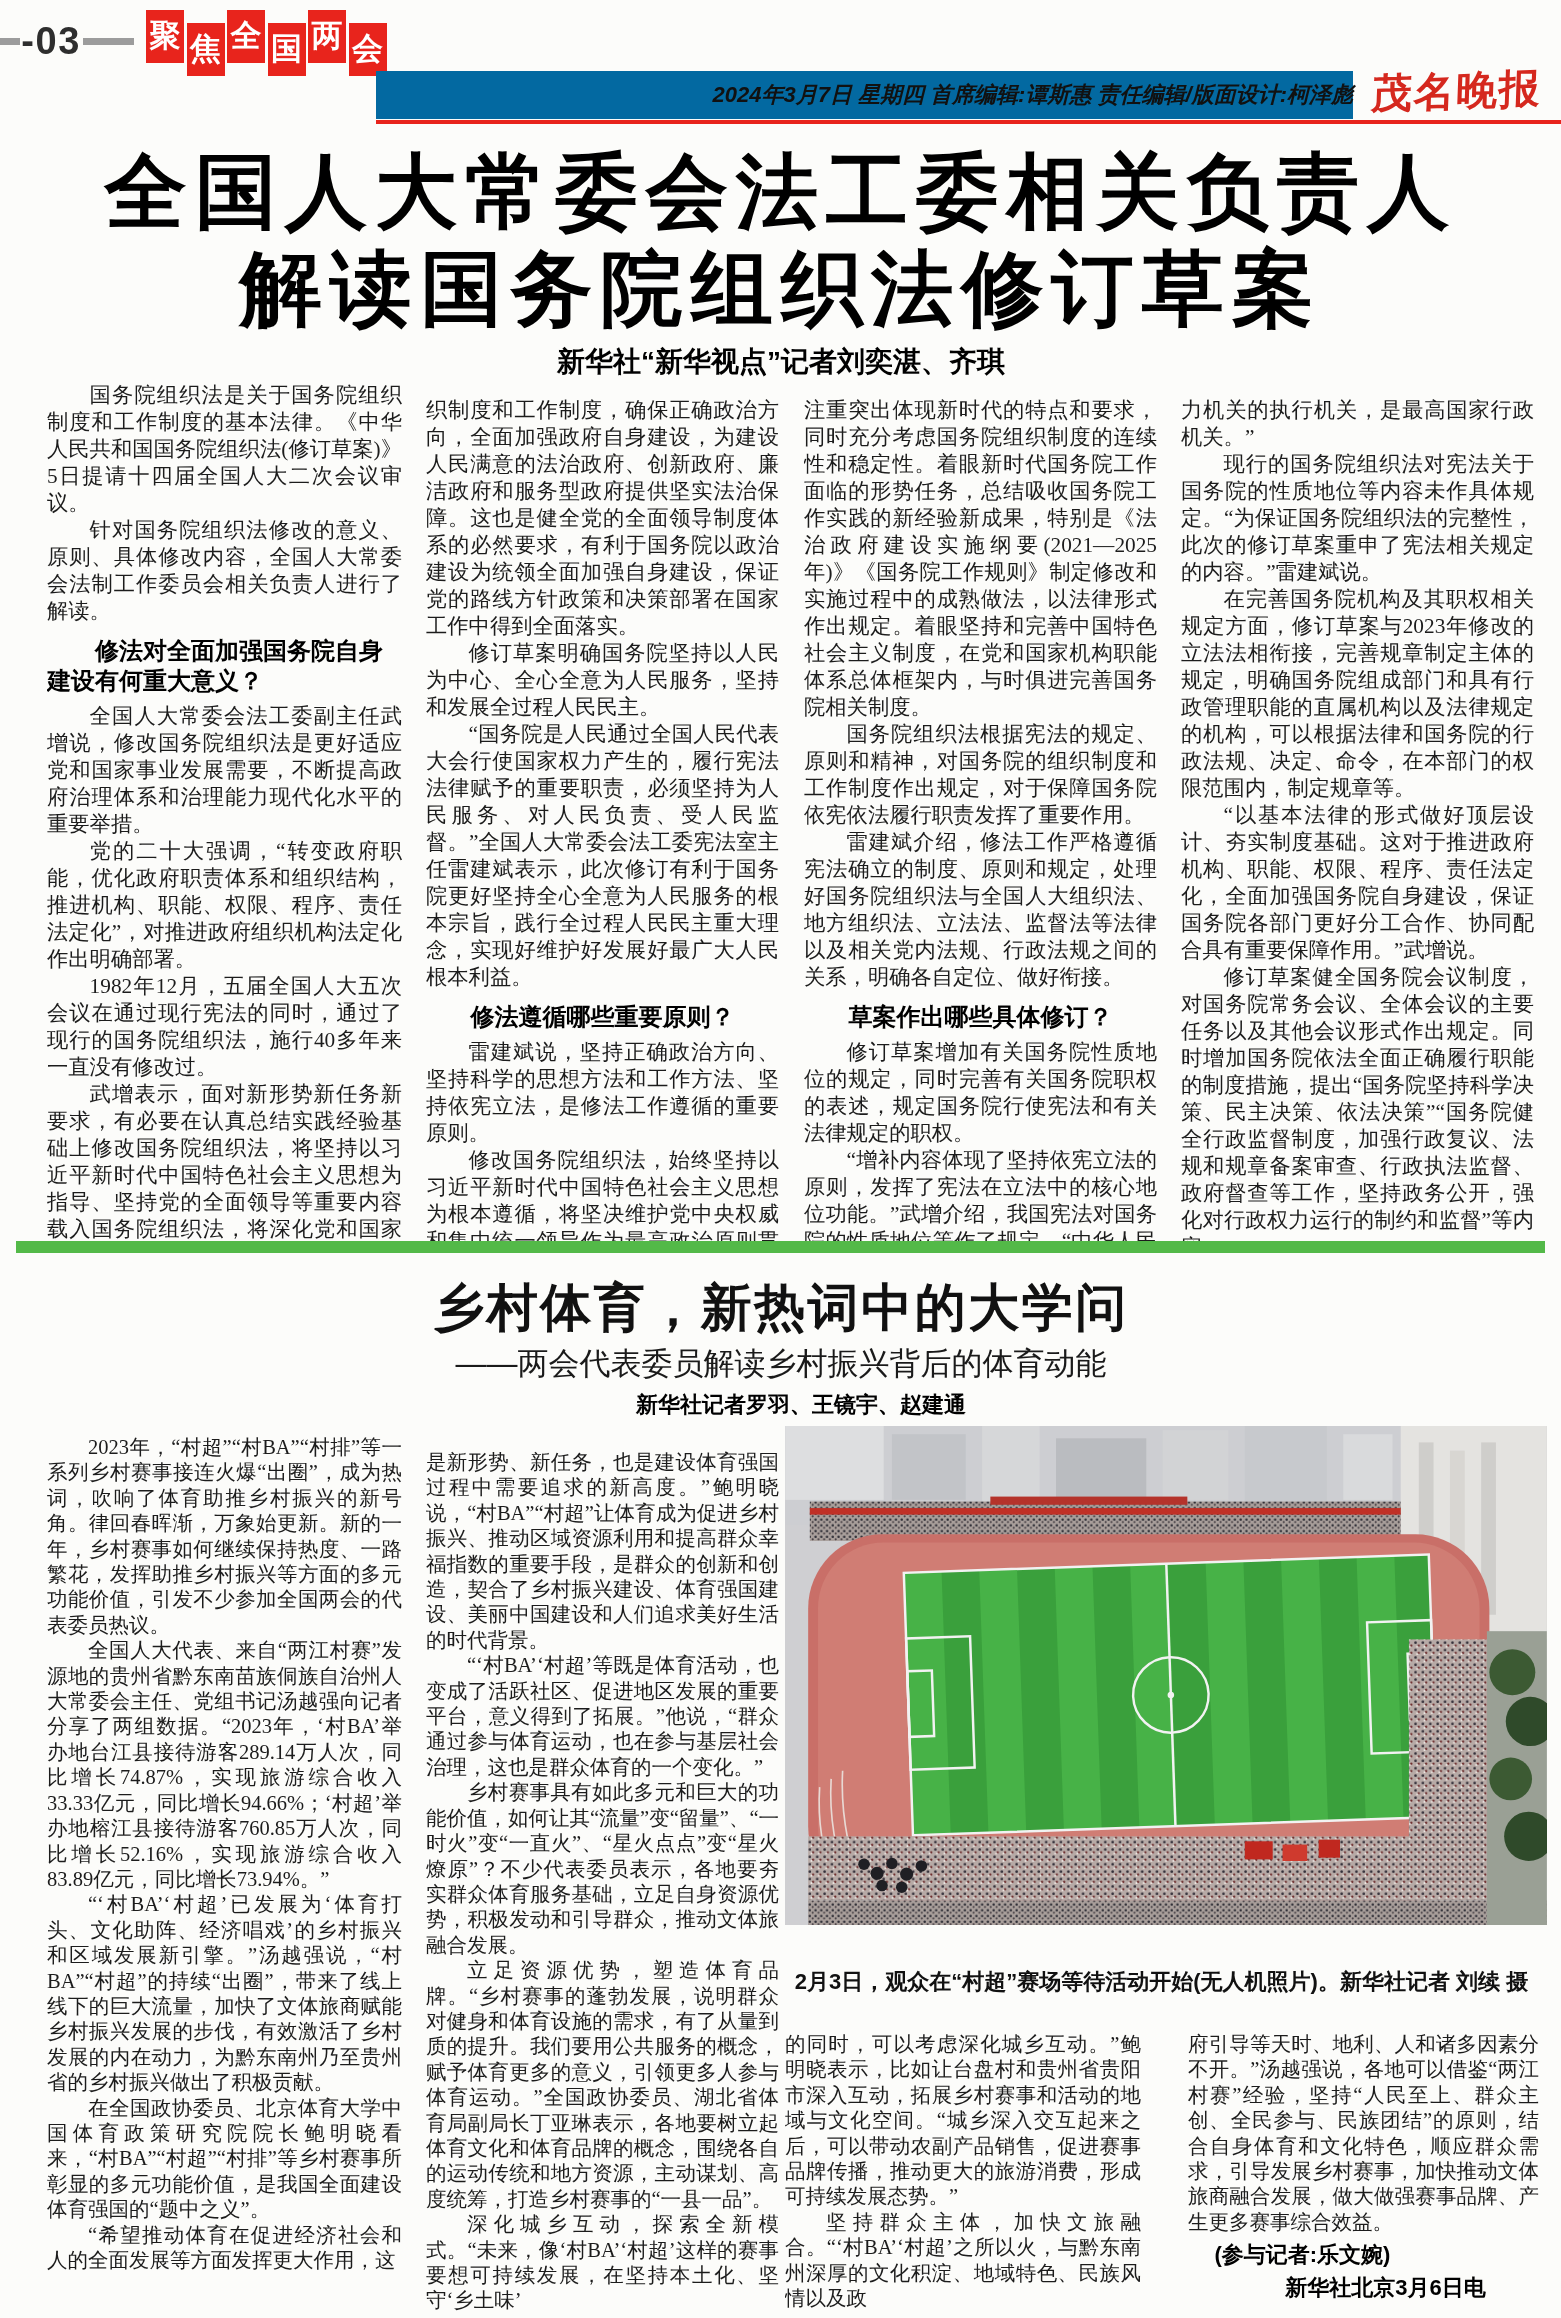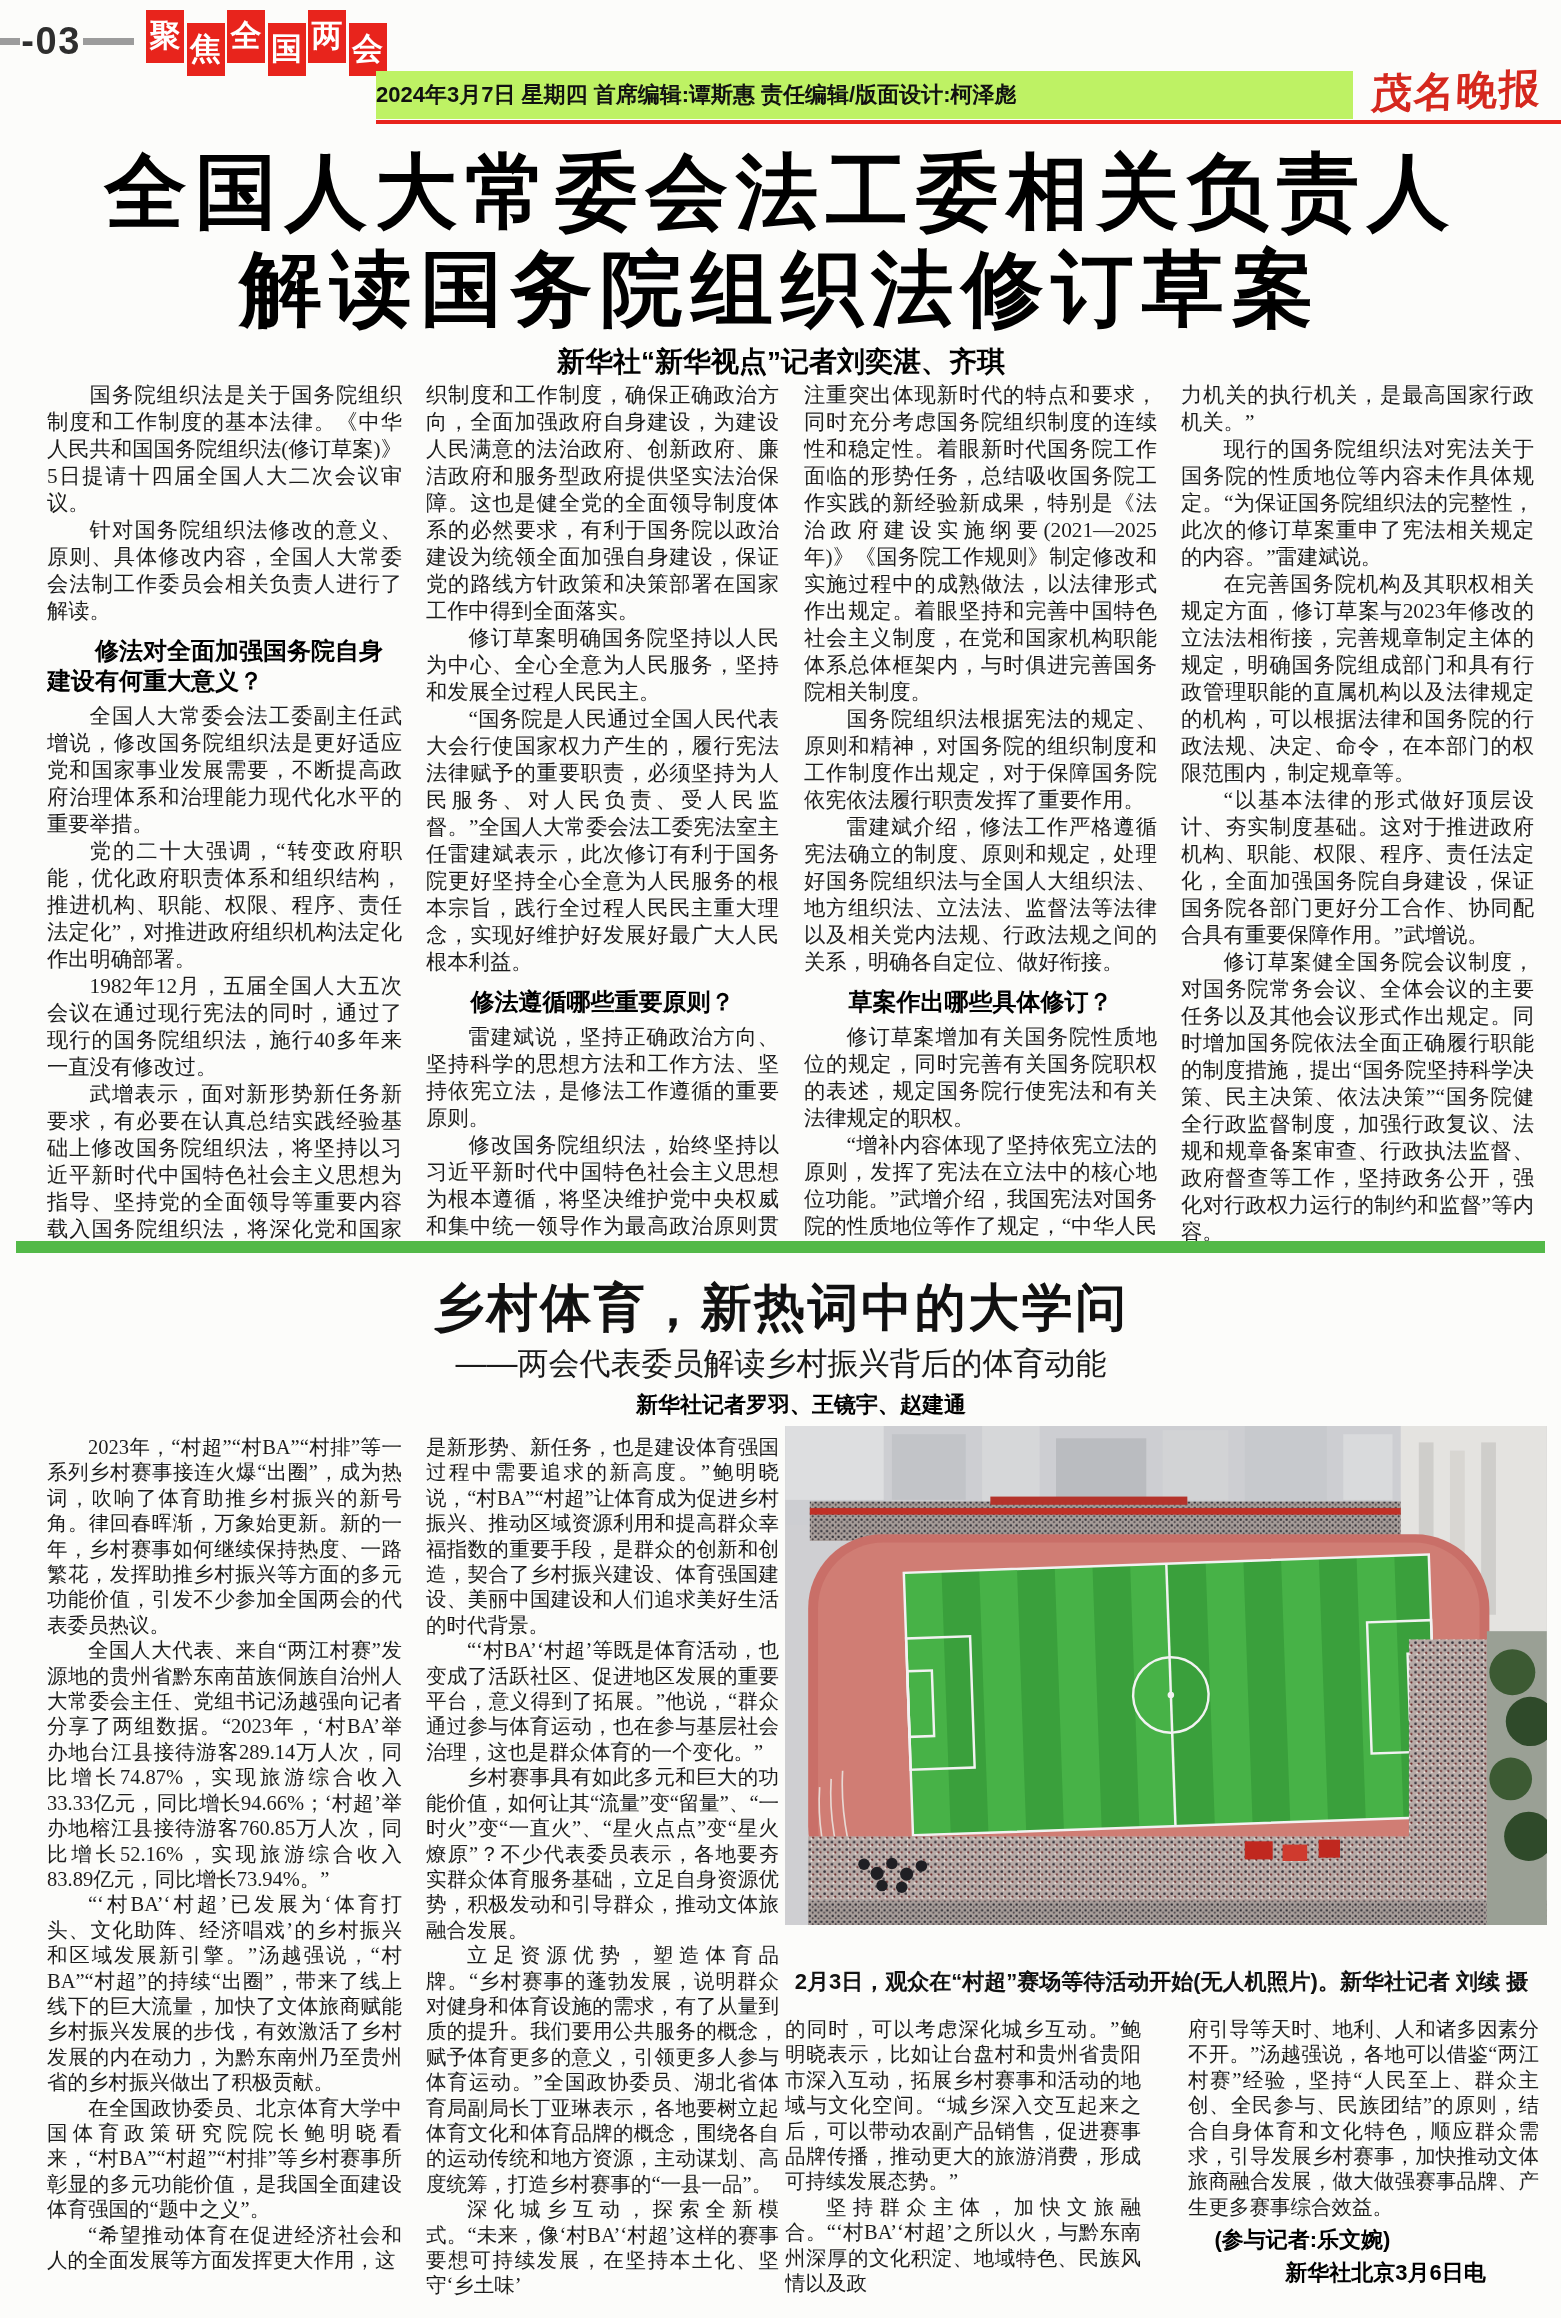--- a/index.html
+++ b/index.html
@@ -11,37 +11,37 @@
   .hdr{position:absolute;left:0;top:0;width:1562px;height:131px;}
   .pageno-wrap{position:absolute;left:0;top:13px;height:57px;display:flex;align-items:center;}
   .pn-line{height:6.6px;background:#9c9c9c;display:inline-block;}
   .pn-line.l1{width:19.7px;}
   .pn-line.l2{width:51px;}
   .pageno{font-family:"Liberation Sans","DejaVu Sans",sans-serif;font-weight:700;font-size:38px;color:#2e2e2e;letter-spacing:1.6px;margin:0 1.6px;}
   .section-boxes{position:absolute;left:146px;top:9.8px;display:flex;gap:2.5px;}
   .sec-box{width:38px;height:53px;background:#e8241c;color:#fff;display:flex;align-items:center;justify-content:center;
     font-family:"Liberation Sans","DejaVu Sans",sans-serif;font-weight:700;font-size:31px;}
   .sec-box.dn{transform:translateY(13px);}
-  .datebar{position:absolute;left:376px;top:71px;width:977px;height:48px;background:#bef264;
-    display:flex;align-items:center;justify-content:flex-start;}
+  .datebar{position:absolute;left:376px;top:71px;width:977px;height:48px;background:#0369a1;
+    display:flex;align-items:center;justify-content:flex-end;font-style:italic;}
   .datebar span{font-family:"Liberation Sans","DejaVu Sans",sans-serif;font-weight:700;font-size:22px;color:#111;}
   .masthead{position:absolute;left:1356px;top:64px;width:200px;height:54px;display:flex;align-items:center;justify-content:center;}
   .masthead span{font-family:"Liberation Serif","DejaVu Serif",serif;font-weight:900;font-size:41px;color:#d5281e;
     transform:rotate(-2deg) skewX(-4deg);letter-spacing:1.6px;}
   .hdr-redline{position:absolute;left:376px;top:120px;width:1186px;height:4.1px;background:#e8241c;}
   
   .a1-title{position:absolute;left:0;top:144px;width:1562px;text-align:center;
     font-family:"Liberation Serif","DejaVu Serif",serif;font-weight:900;color:#000;
     font-size:82px;line-height:97px;letter-spacing:8.2px;}
   .a1-byline{position:absolute;left:0;top:343px;width:1562px;text-align:center;
     font-family:"Liberation Sans","DejaVu Sans",sans-serif;font-weight:700;font-size:28px;color:#000;}
   
   .col{position:absolute;overflow:hidden;}
   .col p{margin:0;font-size:21.3px;line-height:27px;text-align:justify;text-indent:2em;}
-  .col p.cont{text-indent:0;}
+  .col p.cont{text-indent:0;margin-top:15px;}
   .subhead{font-family:"Liberation Sans","DejaVu Sans",sans-serif;font-weight:700;color:#000;
     font-size:24px;line-height:30px;margin:10.7px 0 7.4px;}
   .subhead.indent{text-indent:2em;text-align:left;}
   .subhead.center{text-align:center;text-indent:0;}
   .dateline{font-family:"Liberation Sans","DejaVu Sans",sans-serif;font-weight:700;color:#000;
     font-size:22px;line-height:29.5px;text-align:center;margin-top:3.3px;}
   .dateline.left{text-align:center;text-indent:2em;}
   .contrib{font-family:"Liberation Sans","DejaVu Sans",sans-serif;font-weight:700;color:#000;
     font-size:22px;line-height:29.5px;text-indent:1.2em;margin-top:4.9px;}
   .a1c1{left:47px;top:382px;width:355px;height:859px;}

